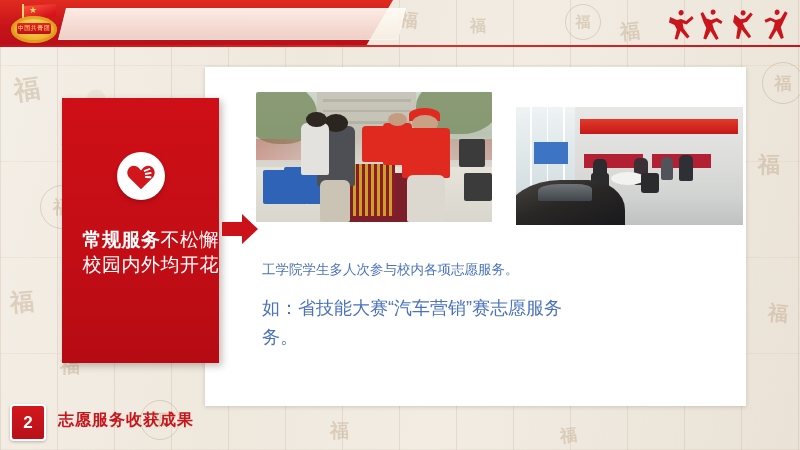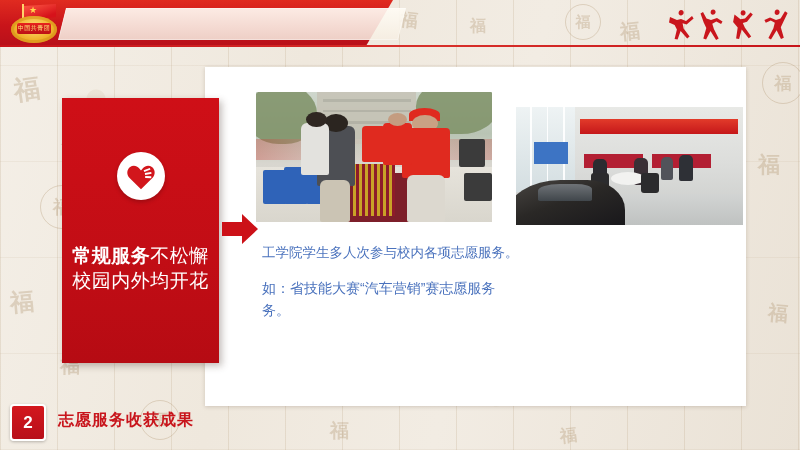--- a/index.html
+++ b/index.html
@@ -74,21 +74,21 @@
         box-shadow:0 1px 4px rgba(90,70,50,.22);}
 
   
   #red-panel{position:absolute;left:62px;top:98px;width:157px;height:265px;
       background:linear-gradient(180deg,#cf0f17 0%,#c20d15 60%,#b60b13 100%);
       box-shadow:3px 3px 7px rgba(60,40,30,.30);}
   #heart-badge{position:absolute;left:50%;top:54px;transform:translateX(-50%);
       width:48px;height:48px;border-radius:50%;background:#fff;
       display:flex;align-items:center;justify-content:center;
       box-shadow:0 2px 4px rgba(0,0,0,.22);}
-  #panel-text{position:absolute;left:0;right:0;top:130px;text-align:center;color:#fff;line-height:1.3;margin-top:16px;}
+  #panel-text{position:absolute;left:0;right:0;top:130px;text-align:right;color:#fff;line-height:1.3;}
   #panel-line1{font-size:19px;letter-spacing:.5px;}
   #panel-line1 b{font-weight:700;}
   #panel-line1 span{font-weight:400;}
   #panel-line2{font-size:19px;letter-spacing:.5px;font-weight:400;}
 
   
   #arrow{position:absolute;left:222px;top:214px;width:36px;height:30px;}
 
   
   .photo{position:absolute;overflow:hidden;background:#c9cdd2;}
@@ -127,22 +127,22 @@
       background:linear-gradient(180deg,#6f7377,#40464b);border-radius:40% 30% 8% 8%;}
   .pr-chair{position:absolute;background:#2b2b2d;border-radius:3px;}
   .pr-rtable{position:absolute;background:#f2f2f0;border-radius:50%;}
   .pr-person{position:absolute;border-radius:5px 5px 2px 2px;}
   .pr-floor{position:absolute;left:0;right:0;bottom:0;height:26%;
       background:linear-gradient(180deg,#d2d4d3,#bfc2c1);}
 
   
   #body-text{position:absolute;left:262px;top:242px;width:470px;color:#3f69b8;}
   #body-h{font-size:13.5px;font-weight:700;color:#2f59ad;line-height:1.5;}
-  #body-sub{font-size:13.5px;line-height:1.6;color:#4a72bd;}
-  #body-para{margin-top:13px;font-size:14px;line-height:1.62;color:#4a72bd;}
+  #body-sub{font-size:13.5px;line-height:1.6;color:#4a72bd;margin-top:17px;}
+  #body-para{margin-top:13px;font-size:18px;line-height:1.62;color:#4a72bd;}
   #body-para .ind{display:inline-block;width:26px;}
 
   
   #footer-num{position:absolute;left:10px;top:404px;width:32px;height:33px;border-radius:4px;
       background:linear-gradient(180deg,#d3171d,#b8101a);border:2px solid #fff;
       color:#fff;font-size:17px;font-weight:700;display:flex;align-items:center;
       justify-content:center;box-shadow:0 1px 3px rgba(0,0,0,.25);}
   #footer-text{position:absolute;left:58px;top:410px;font-size:16px;font-weight:700;
       color:#c8151c;letter-spacing:1px;}
 </style>

